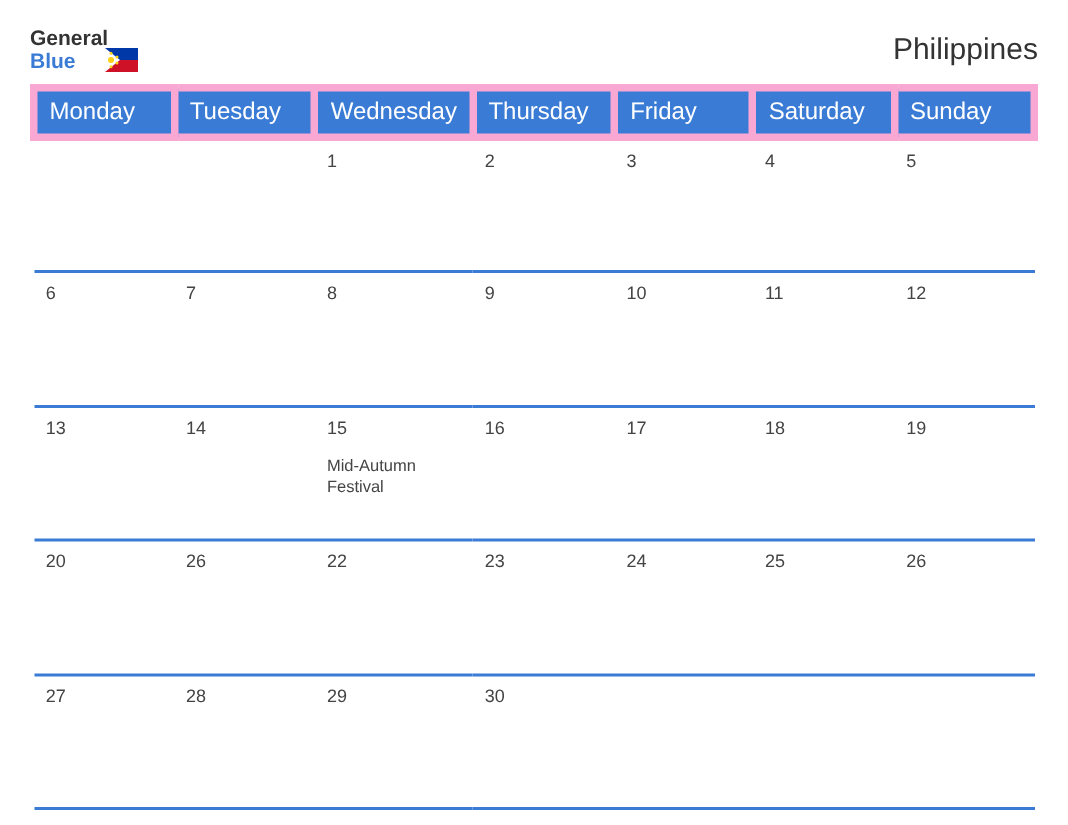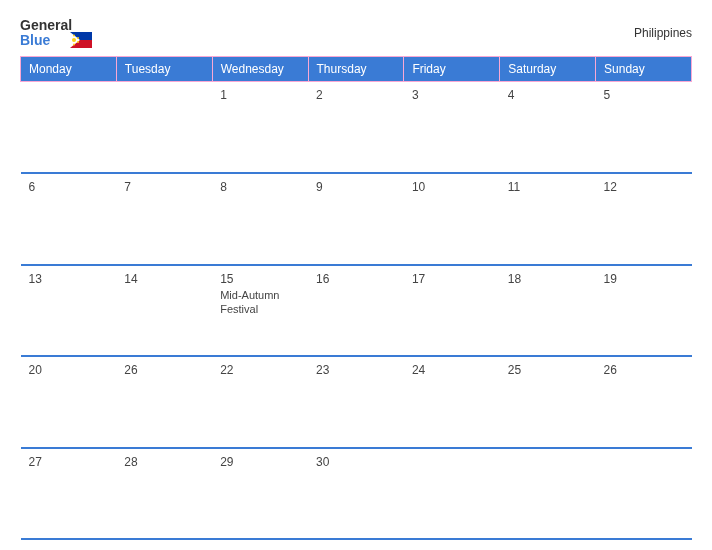--- a/index.html
+++ b/index.html
@@ -48,39 +48,39 @@
     }
     .month-title {
       font-size: 32px;
       color: #333;
       font-weight: 300;
       letter-spacing: 1px;
       flex: 1;
       text-align: center;
     }
     .country {
-      font-size: 12px;
+      font-size: 20px;
       color: #333;
       min-width: 80px;
       text-align: right;
     }
     
     .calendar {
       width: 100%;
       border-collapse: collapse;
       flex: 1;
     }
     .calendar thead tr th {
       background: #3a7bd5;
       color: #fff;
-      font-size: 12px;
+      font-size: 16px;
       font-weight: normal;
       padding: 5px 8px;
       text-align: left;
-      border: 1px solid #f9a8d4;
+      border: 5px solid #f9a8d4;
     }
     .calendar tbody tr {
       border-bottom: 2px solid #3a7bd5;
     }
     .calendar tbody tr td {
       vertical-align: top;
       padding: 6px 8px 4px 8px;
       font-size: 12px;
       color: #333;
       background: #fff;
@@ -90,21 +90,21 @@
       border-left: none;
     }
     .day-num {
       font-size: 12px;
       color: #444;
       display: block;
     }
     .event-label {
       font-size: 11px;
       color: #444;
-      margin-top: 2px;
+      margin-top: 12px;
       display: block;
       line-height: 1.3;
     }
   </style>
 </head>
 <body>
 
 <div class="page">
 
   <div class="header">

